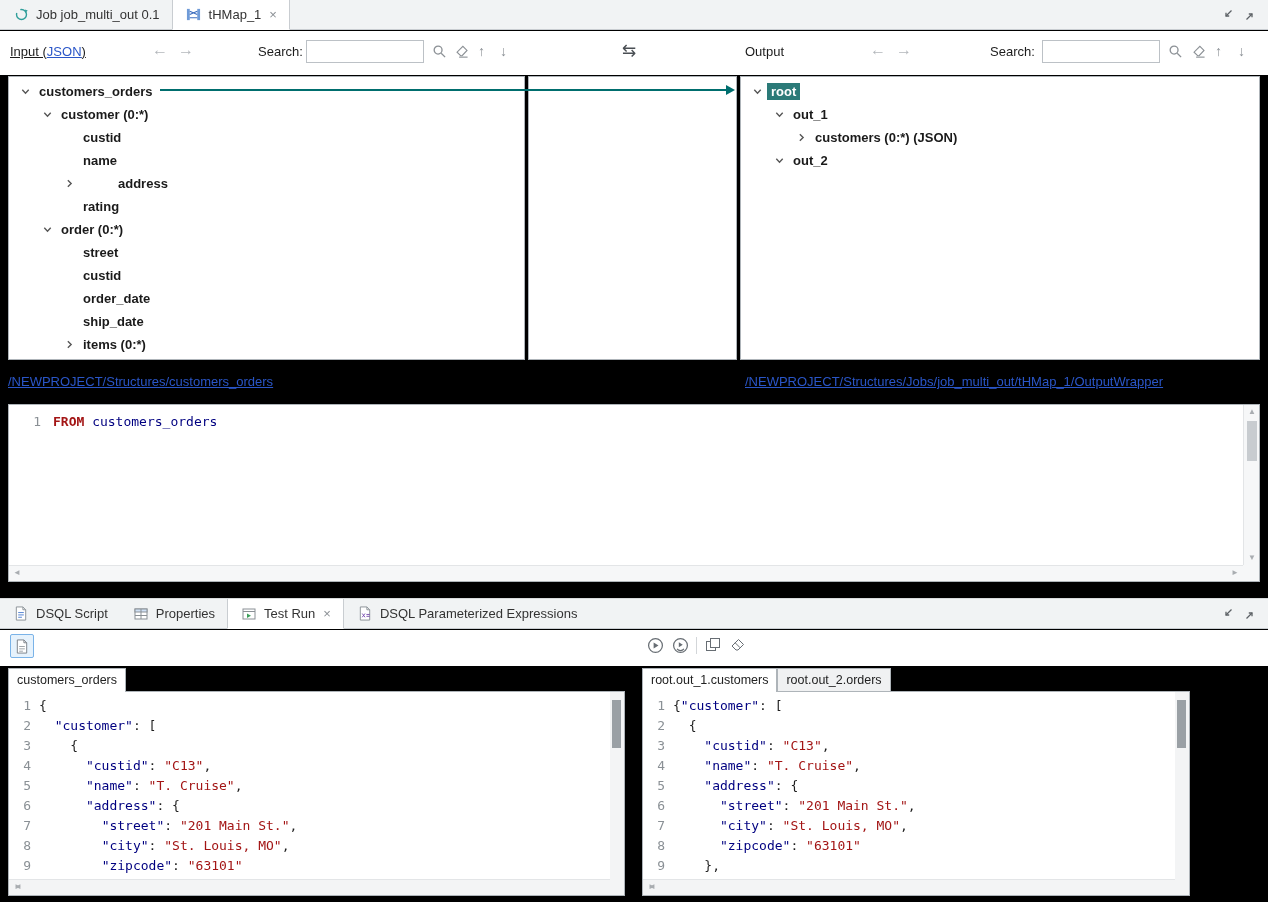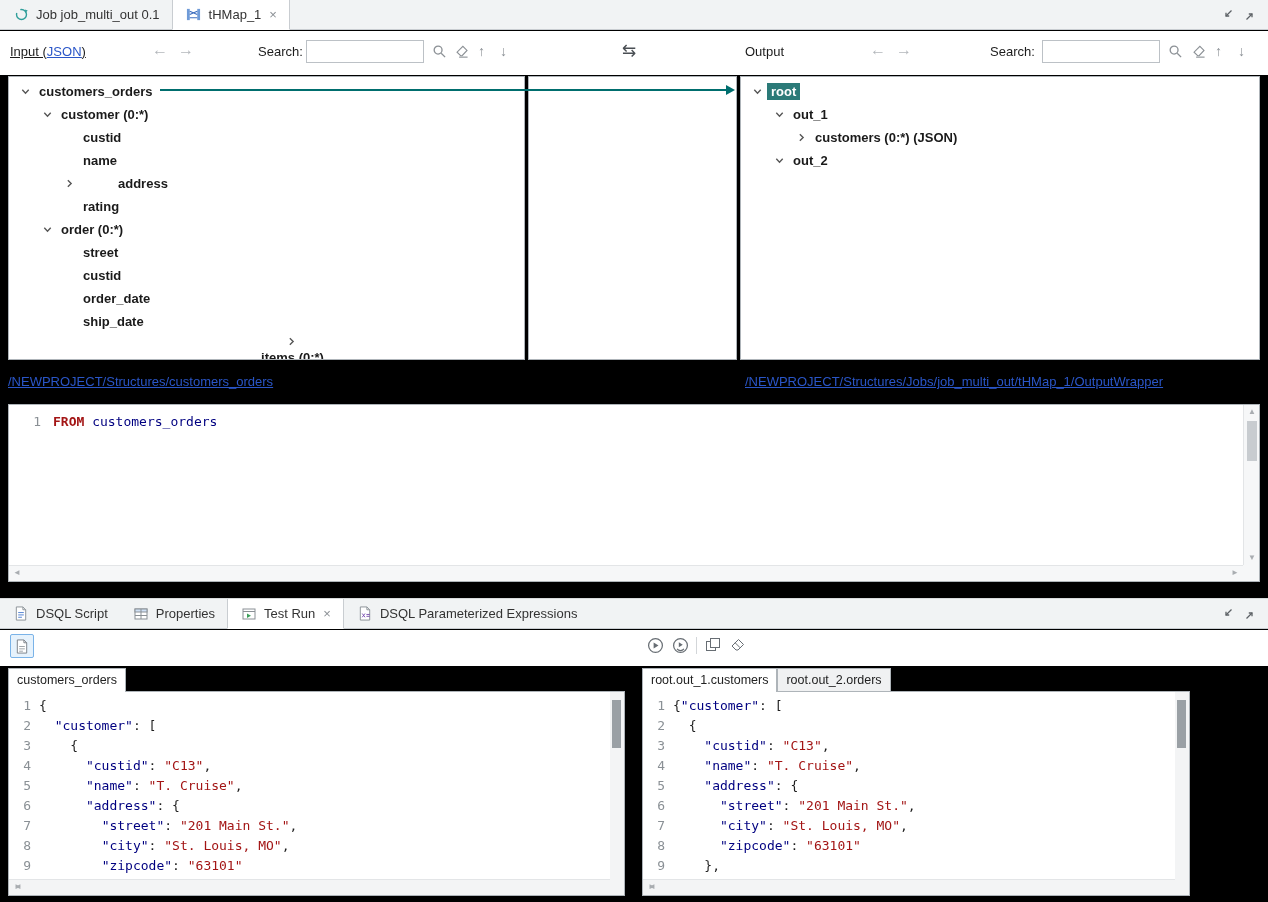--- a/index.html
+++ b/index.html
@@ -248,21 +248,21 @@
           <span class="tree-label">custid</span>
         </div>
         <div class="tree-row" style="padding-left: 52px;">
           <span class="twistie"></span>
           <span class="tree-label">order_date</span>
         </div>
         <div class="tree-row" style="padding-left: 52px;">
           <span class="twistie"></span>
           <span class="tree-label">ship_date</span>
         </div>
-        <div class="tree-row" style="padding-left: 52px; flex-direction: column;">
+        <div class="tree-row" style="padding-left: 52px;">
           <span class="twistie">
             <svg width="11" height="11" viewBox="0 0 12 12">
               <path d="M4.2 2.5 L7.8 6 L4.2 9.5" fill="none" stroke="#555" stroke-width="1.5"></path>
             </svg>
           </span>
           <span class="tree-label">items (0:*)</span>
         </div>
       </div>
   </div>
   <div class="tree-panel panel-canvas"></div>

